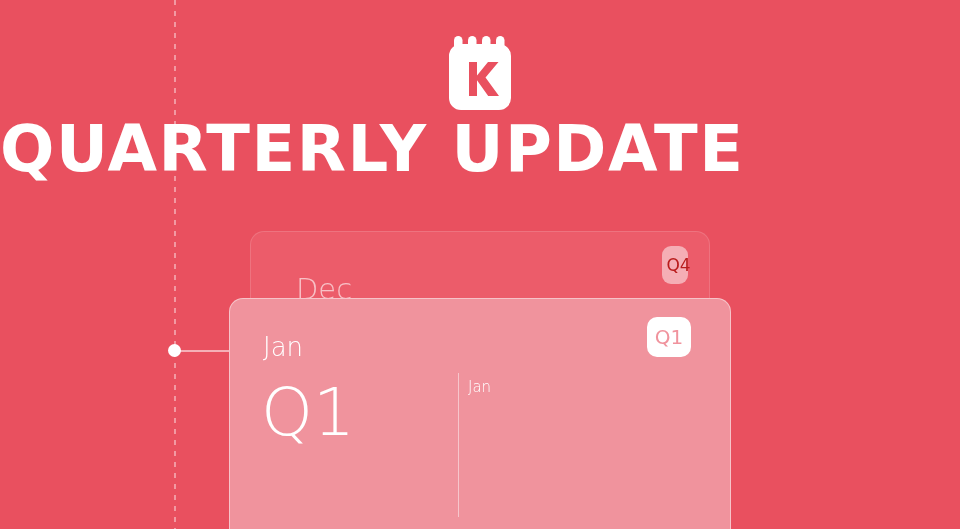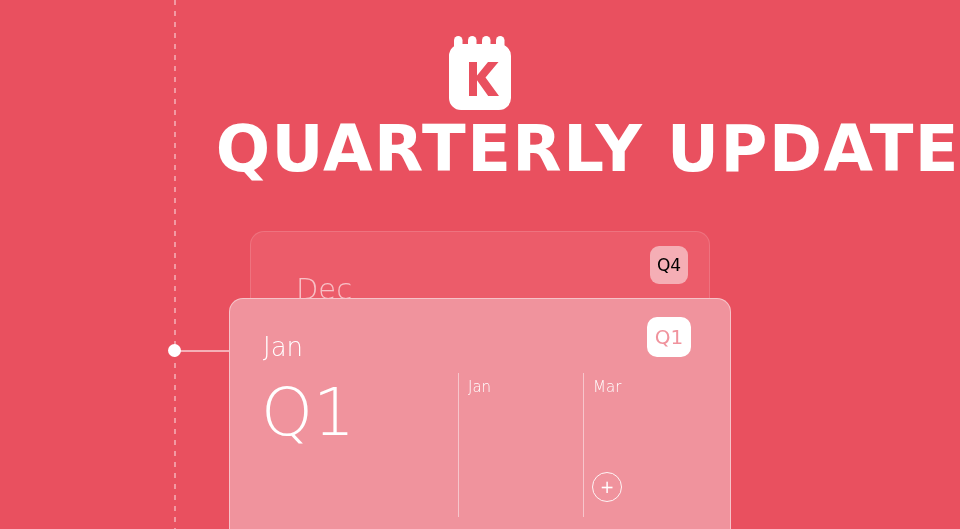--- a/index.html
+++ b/index.html
@@ -66,21 +66,21 @@
     height: 78px;
   }
   .logo svg { display: block; }
 
   
   .headline {
     position: absolute;
     left: 0;
     top: 113px;
     width: 960px;
-    text-align: right;
+    text-align: left;
     color: #ffffff;
     font-family: "DejaVu Sans", sans-serif;
     font-weight: 700;
     font-size: 64px;
     line-height: 72px;
     letter-spacing: 1.5px;
     white-space: nowrap;
   }
 
   
@@ -115,32 +115,33 @@
     font-weight: 300;
     font-size: 29px;
     line-height: 34px;
     color: rgba(255,255,255,0.62);
     margin-top: 22px;
   }
   .badge-q4 {
     position: absolute;
     right: 21px;
     top: 14px;
-    width: 38px;
+    width: 19px;
     height: 38px;
     border-radius: 9px;
     background: #f5aeb5;
-    color: #000000;
+    color: #b91c1c;
     font-family: "DejaVu Sans", sans-serif;
     font-weight: 400;
     font-size: 17px;
     display: flex;
     align-items: center;
     justify-content: center;
     letter-spacing: 0px;
+    padding-left: 7px;
   }
 
   .card-month-front {
     position: absolute;
     left: 33px;
     top: 32px;
     font-family: "DejaVu Sans", sans-serif;
     font-weight: 300;
     font-size: 26px;
     line-height: 32px;
@@ -253,20 +254,16 @@
     <div class="badge-q1">Q1</div>
 
     <div class="bigquarter">
       <span class="line">Q1</span>
     </div>
 
     <div class="month-grid">
       <div class="month-col">
         <div class="month-col-label">Jan</div>
       </div>
-      <div class="month-col">
-        <div class="month-col-label">Mar</div>
-        <button class="add-event-button">+</button>
-      </div>
     </div>
   </div>
 
 </div>
 
 </body></html>

